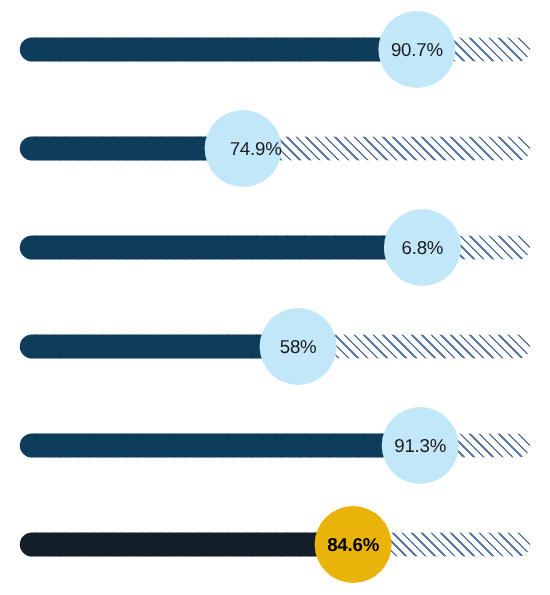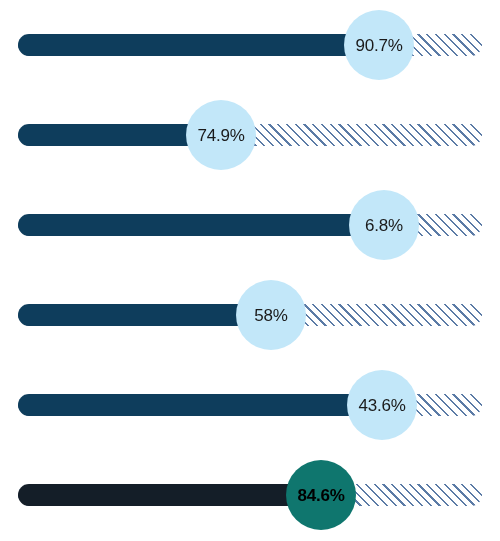--- a/index.html
+++ b/index.html
@@ -64,21 +64,21 @@
     top: 10px;
     width: 70px;
     height: 70px;
     border-radius: 50%;
     background: #c2e7f9;
     display: flex;
     align-items: center;
     justify-content: center;
   }
 
-  .bar-row.highlight .marker { background: #0f766e; }
+  .bar-row.highlight .marker { background: #eab308; }
 
   .marker-label {
     font-family: "Liberation Sans", sans-serif;
     font-size: 17px;
     color: #1a1a1a;
     letter-spacing: -0.2px;
     line-height: 1;
     white-space: nowrap;
   }
 
@@ -94,21 +94,21 @@
     <div class="bar-row" style="top: 0px;">
       <div class="track"></div>
       <div class="fill" style="width: 362px;"></div>
       <div class="marker" style="left: 344px;">
         <span class="marker-label">90.7%</span>
       </div>
     </div>
     <div class="bar-row" style="top: 90px;">
       <div class="track"></div>
       <div class="fill" style="width: 204px;"></div>
-      <div class="marker" style="left: 186px;">
+      <div class="marker" style="left: 186px; justify-content: flex-end;">
         <span class="marker-label">74.9%</span>
       </div>
     </div>
     <div class="bar-row" style="top: 180px;">
       <div class="track"></div>
       <div class="fill" style="width: 367px;"></div>
       <div class="marker" style="left: 349px;">
         <span class="marker-label">6.8%</span>
       </div>
     </div>
@@ -116,21 +116,21 @@
       <div class="track"></div>
       <div class="fill" style="width: 254px;"></div>
       <div class="marker" style="left: 236px;">
         <span class="marker-label">58%</span>
       </div>
     </div>
     <div class="bar-row" style="top: 360px;">
       <div class="track"></div>
       <div class="fill" style="width: 365px;"></div>
       <div class="marker" style="left: 347px;">
-        <span class="marker-label">43.6%</span>
+        <span class="marker-label">91.3%</span>
       </div>
     </div>
     <div class="bar-row highlight" style="top: 450px;">
       <div class="track"></div>
       <div class="fill" style="width: 304px;"></div>
       <div class="marker" style="left: 286px;">
         <span class="marker-label">84.6%</span>
       </div>
     </div>
   </div>

